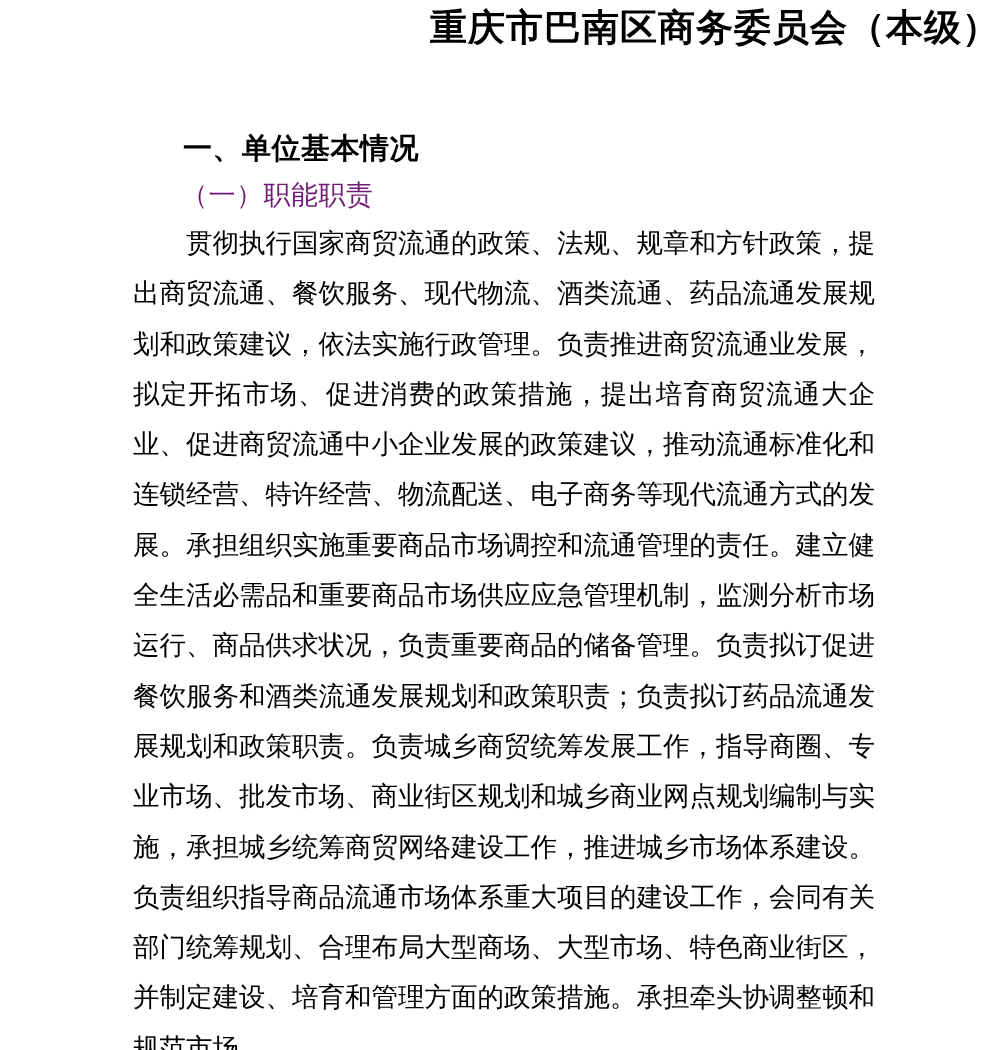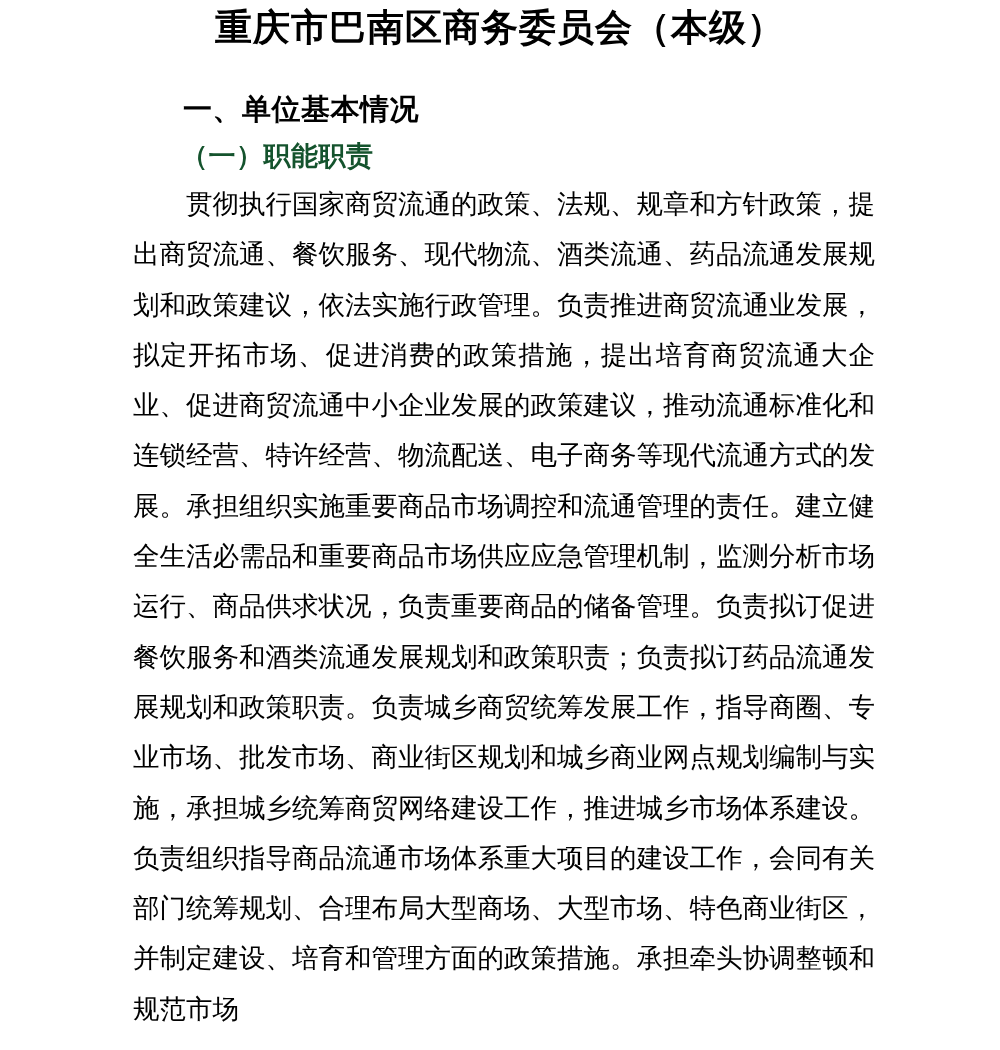--- a/index.html
+++ b/index.html
@@ -10,46 +10,46 @@
   .page {
     position: relative;
     width: 1000px;
     height: 1050px;
     overflow: hidden;
     background: #ffffff;
     color: #000000;
   }
   .doc-title {
     padding-top: 4px;
-    text-align: center;
+    text-align: right;
     font-weight: bold;
     font-size: 37px;
     line-height: 48px;
     color: #000000;
   }
   .doc-title .title-line {
     display: block;
     letter-spacing: 1px;
   }
   .section-heading {
-    margin: 41px 0 0 183px;
+    margin: 80px 0 0 183px;
     font-family: "Liberation Sans", "DejaVu Sans", sans-serif;
     font-weight: bold;
     font-size: 29px;
     line-height: 32px;
     letter-spacing: 0.5px;
     color: #000000;
   }
   .subsection-heading {
     margin: 14px 0 0 181px;
     font-size: 27px;
     line-height: 34px;
-    font-weight: bold;
+    font-weight: normal;
     letter-spacing: 0.5px;
-    color: #14532d;
+    color: #701a75;
   }
   .body-para {
     margin: 6px 0 0 133px;
     width: 742px;
     font-size: 26.5px;
     line-height: 50.3px;
     text-align: justify;
     text-justify: inter-ideograph;
     text-indent: 53px;
     letter-spacing: 0px;

